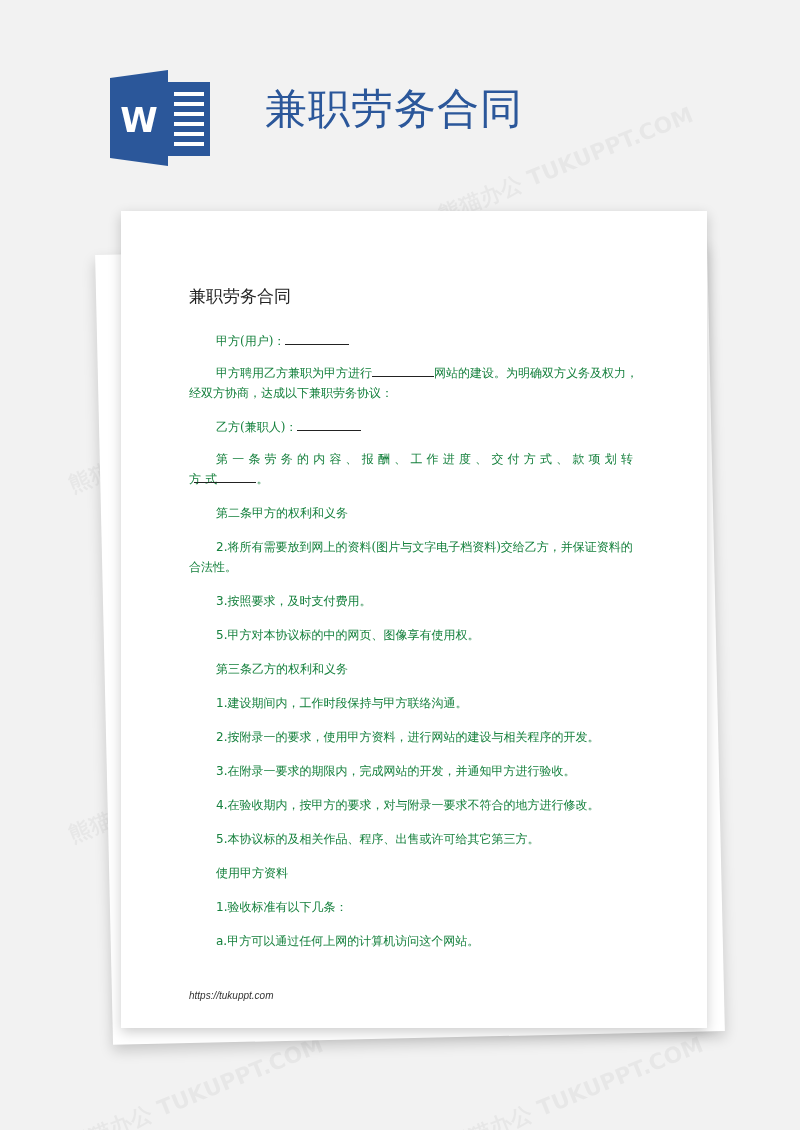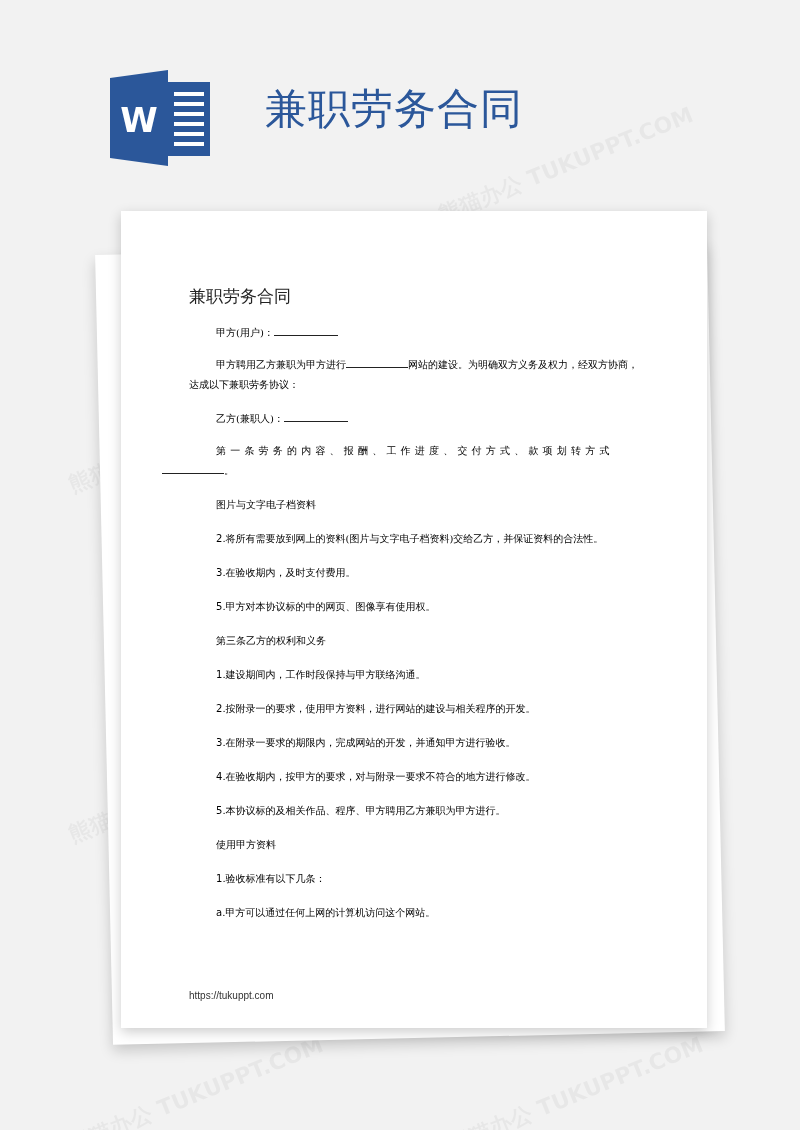--- a/index.html
+++ b/index.html
@@ -27,29 +27,29 @@
     box-shadow: 0 6px 14px rgba(0,0,0,0.18);
   }
   .paper {
     position: absolute; left: 121px; top: 211px; width: 586px; height: 817px;
     background: #fff; box-shadow: 0 4px 12px rgba(0,0,0,0.20);
   }
   .doc-title {
     position: absolute; left: 68px; top: 74px;
     font-family: "DejaVu Sans", sans-serif; font-size: 17px; color: #222;
   }
-  .body { position: absolute; left: 68px; top: 112px; width: 452px; font-size: 10px; color: #000000; }
+  .body { position: absolute; left: 68px; top: 120px; width: 452px; font-size: 12px; color: #15803d; }
   .p { margin: 0 0 14px 0; line-height: 20px; text-indent: 27px; }
   .p.line { margin-bottom: 12px; }
   .blank { display: inline-block; border-bottom: 1.5px solid #222; vertical-align: baseline; height: 12px; }
   .num { font-family: "DejaVu Sans", sans-serif; }
   .spaced { letter-spacing: 4.2px; font-family: Liberation Serif, serif; }
   .footer-url {
     position: absolute; left: 68px; top: 779px;
-    font-family: "Liberation Sans", sans-serif; font-size: 10px; color: #333;
+    font-family: "Liberation Sans", sans-serif; font-size: 10px; color: #333; font-style: italic;
   }
 </style>
 </head>
 <body>
 
 <div class="header">
   <svg class="word-logo" viewBox="0 0 104 96">
     <rect x="38" y="12" width="62" height="74" fill="#2b579a"></rect>
     <g fill="#fff">
       <rect x="64" y="22" width="30" height="4"></rect>
@@ -85,31 +85,31 @@
     <p class="p">
       <span>甲方聘用乙方兼职为甲方进行</span><span class="blank" style="width:62px"></span><span>网站的建设。为明确双方义务及权力，经双方协商，达成以下兼职劳务协议：</span>
     </p>
     <p class="p line">
       <span>乙方(兼职人)：</span><span class="blank" style="width:64px"></span>
     </p>
     <p class="p spaced">
       <span>第一条劳务的内容、报酬、工作进度、交付方式、款项划转方式</span><span class="blank" style="width:62px;margin-left:-27px"></span><span>。</span>
     </p>
 
-    <p class="p">图片与文字电子档资料</p>
+    <p class="p">第二条甲方的权利和义务</p>
     <p class="p"><span class="num">2</span><span>.将所有需要放到网上的资料(图片与文字电子档资料)交给乙方，并保证资料的合法性。</span></p>
-    <p class="p"><span class="num">3</span><span>.在验收期内，及时支付费用。</span></p>
+    <p class="p"><span class="num">3</span><span>.按照要求，及时支付费用。</span></p>
     <p class="p"><span class="num">5</span><span>.甲方对本协议标的中的网页、图像享有使用权。</span></p>
 
     <p class="p">第三条乙方的权利和义务</p>
     <p class="p"><span class="num">1</span><span>.建设期间内，工作时段保持与甲方联络沟通。</span></p>
     <p class="p"><span class="num">2</span><span>.按附录一的要求，使用甲方资料，进行网站的建设与相关程序的开发。</span></p>
     <p class="p"><span class="num">3</span><span>.在附录一要求的期限内，完成网站的开发，并通知甲方进行验收。</span></p>
     <p class="p"><span class="num">4</span><span>.在验收期内，按甲方的要求，对与附录一要求不符合的地方进行修改。</span></p>
-    <p class="p"><span class="num">5</span><span>.本协议标的及相关作品、程序、甲方聘用乙方兼职为甲方进行。</span></p>
+    <p class="p"><span class="num">5</span><span>.本协议标的及相关作品、程序、出售或许可给其它第三方。</span></p>
 
     <p class="p">使用甲方资料</p>
     <p class="p"><span class="num">1</span><span>.验收标准有以下几条：</span></p>
     <p class="p"><span class="num">a</span><span>.甲方可以通过任何上网的计算机访问这个网站。</span></p>
   </div>
 
   <div class="footer-url">https://tukuppt.com</div>
 </div>
 
 </body></html>

